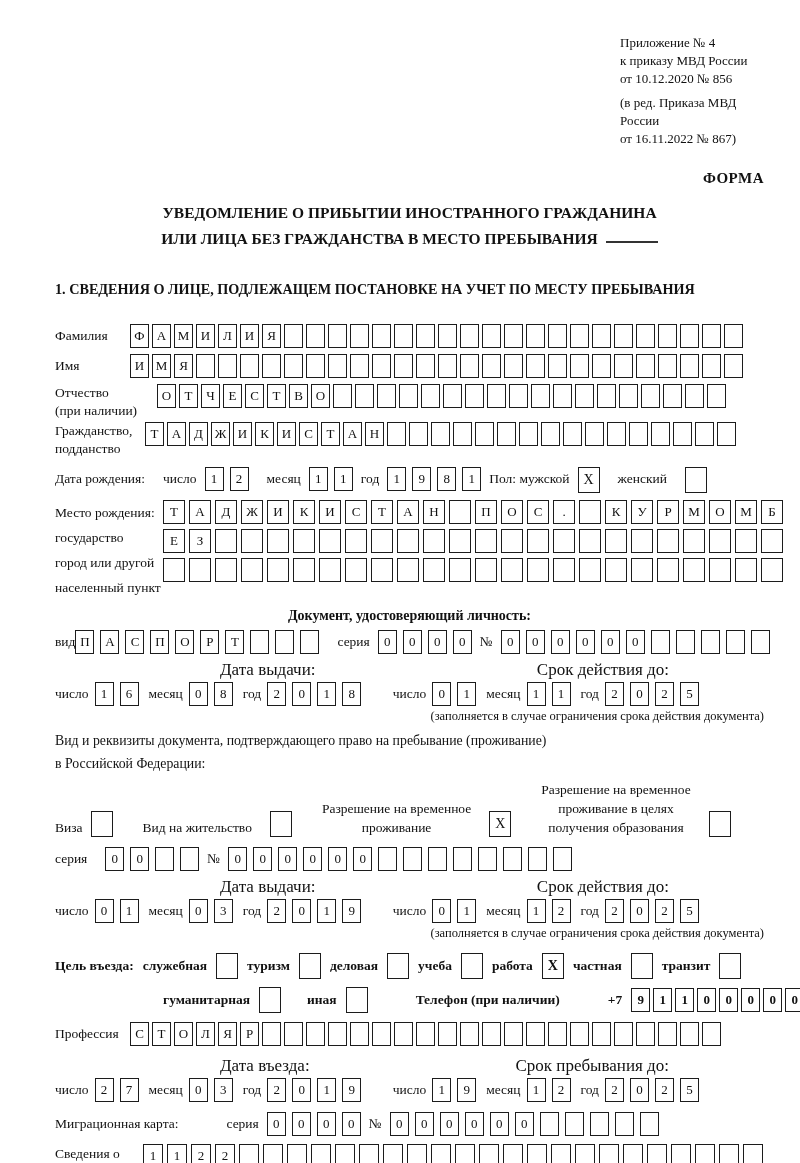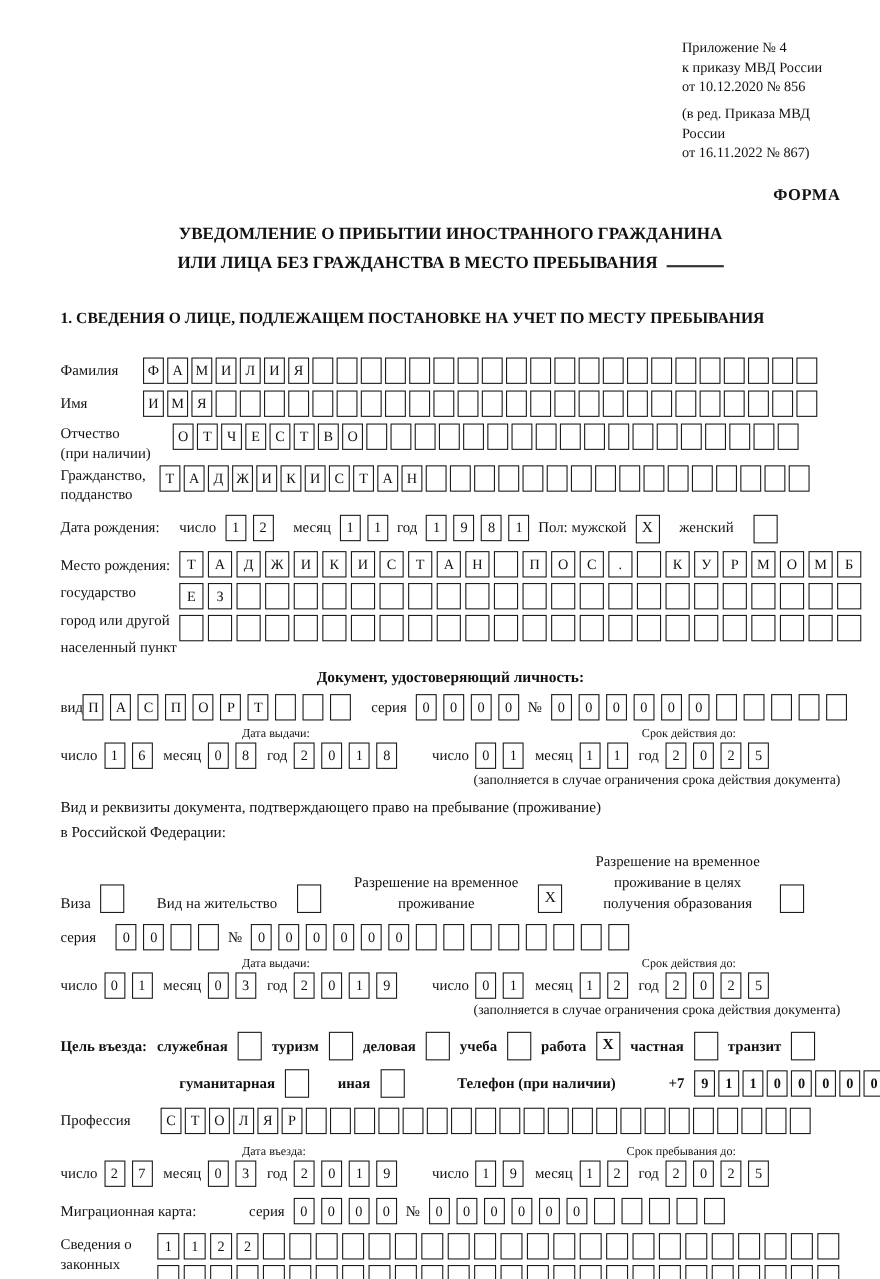--- a/index.html
+++ b/index.html
@@ -29,21 +29,21 @@
   .cells.wide { gap:4px; } .cells.wide .cell { width:22px; }
   .cells.mid { gap:4px; } .cells.mid .cell { width:20px; }
   .cells.date { gap:6px; }
 
   .cb { box-sizing:border-box; width:22px; height:26px; border:1.5px solid #1c1c1c; display:inline-flex; align-items:center; justify-content:center; font-size:14px; flex:none; background:#fff; }
 
   .gap8 { width:8px; flex:none; } .gap18 { width:18px; flex:none; } .gap30 { width:30px; flex:none; }
 
   .center-bold { text-align:center; font-weight:bold; font-size:14px; margin-top:8px; }
 
-  .dhead { display:flex; font-size:11px; margin-top:6px; }
+  .dhead { display:flex; font-size:17px; margin-top:6px; }
   .dhead .dh-left { margin-left:165px; }
   .dhead .dh-right { margin-left:auto; margin-right:95px; }
   .drow { display:flex; justify-content:space-between; padding-right:55px; margin-top:2px; font-size:13.5px; }
   .dgroup { display:flex; align-items:flex-start; }
   .dgroup .lbl { margin-right:6px; } .dgroup .cells { margin-right:10px; }
   .note { text-align:right; font-size:12.5px; margin-top:3px; }
 
   .plain { font-size:13.8px; margin-top:9px; }
 
   .permits { display:flex; align-items:flex-end; margin-top:8px; font-size:13.5px; }
@@ -569,21 +569,21 @@
         <span class="cell">0</span>
         <span class="cell">0</span>
         <span class="cell">0</span>
         <span class="cell">0</span>
         <span class="cell">0</span>
         <span class="cell">0</span>
         <span class="cell"></span>
       </span>
   </div>
 
-  <div class="frow" style="margin-top:9px;gap:16px;">
+  <div class="frow" style="margin-top:9px;">
     <span class="lbl w75">Профессия</span>
     <span class="cells">
         <span class="cell">С</span>
         <span class="cell">Т</span>
         <span class="cell">О</span>
         <span class="cell">Л</span>
         <span class="cell">Я</span>
         <span class="cell">Р</span>
         <span class="cell"></span>
         <span class="cell"></span>

